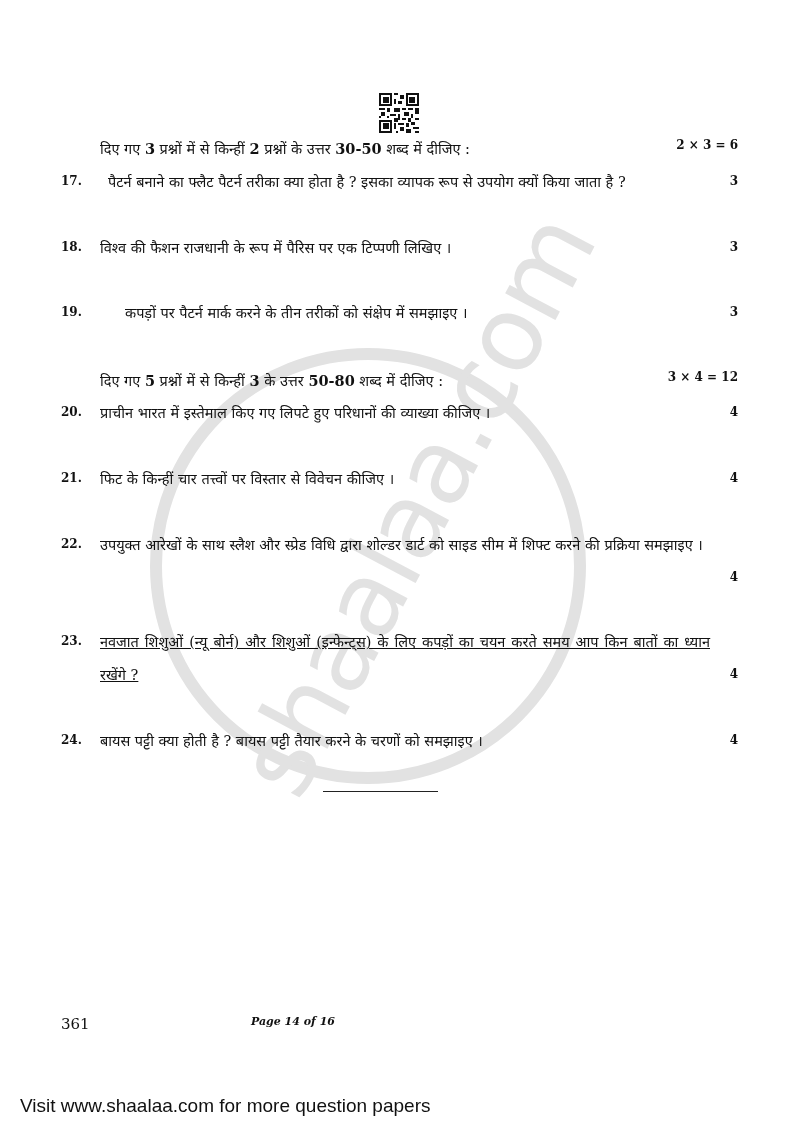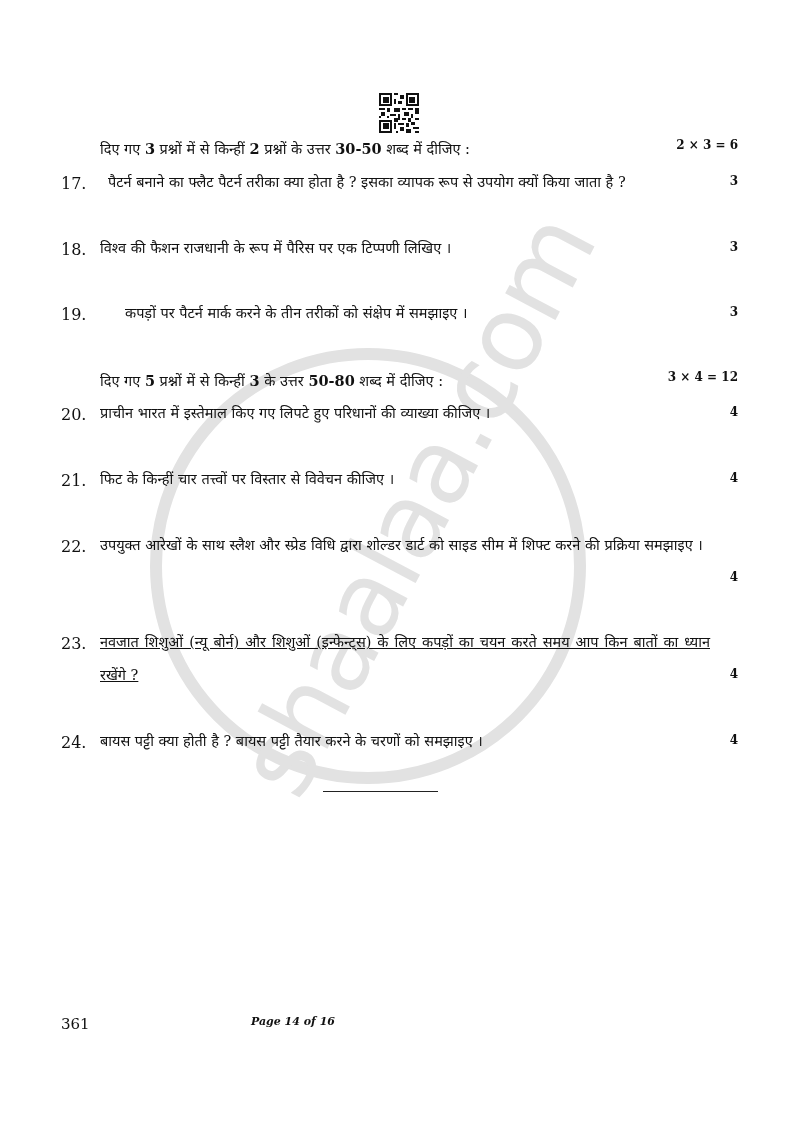--- a/index.html
+++ b/index.html
@@ -20,21 +20,21 @@
       position: absolute; left: 150px; top: 540px; width: 440px; text-align: center;
       font-family: "DejaVu Sans", "Liberation Sans", sans-serif;
       font-size: 104px; color: #e2e2e2; transform: rotate(-62deg);
       transform-origin: center center; z-index: 0; letter-spacing: -2px;
       line-height: 1;
     }
 
     .qr { position: absolute; left: 378px; top: 93px; width: 42px; height: 40px; z-index: 1; }
 
     .row { position: absolute; left: 0; width: 800px; z-index: 1; font-size: 14.5px; }
-    .qnum { position: absolute; left: 61px; font-family: "DejaVu Serif", serif; font-size: 16px; }
+    .qnum { position: absolute; left: 61px; font-family: "DejaVu Serif", serif; font-size: 12px; font-weight: bold; }
     .qtext { position: absolute; left: 100px; width: 610px; line-height: 33px; }
     .marks { position: absolute; right: 62px; font-weight: bold; font-size: 12px; }
     .instr { position: absolute; left: 100px; }
     .bold { font-weight: bold; }
 
     .rule {
       position: absolute; left: 323px; top: 791px; width: 115px; height: 0;
       border-top: 1.5px solid #222; z-index: 1;
     }
     .footer-code {
@@ -161,13 +161,14 @@
     <span class="qnum">24.</span>
     <span class="qtext" style="top:-8px;">बायस पट्टी क्या होती है ? बायस पट्टी तैयार करने के चरणों को समझाइए ।</span>
     <span class="marks">4</span>
   </div>
 
   <div class="rule"></div>
 
   <div class="footer-code">361</div>
   <div class="footer-page">Page 14 of 16</div>
 
+  <div class="promo">Visit www.shaalaa.com for more question papers</div>
 </div>
 
 </body></html>

